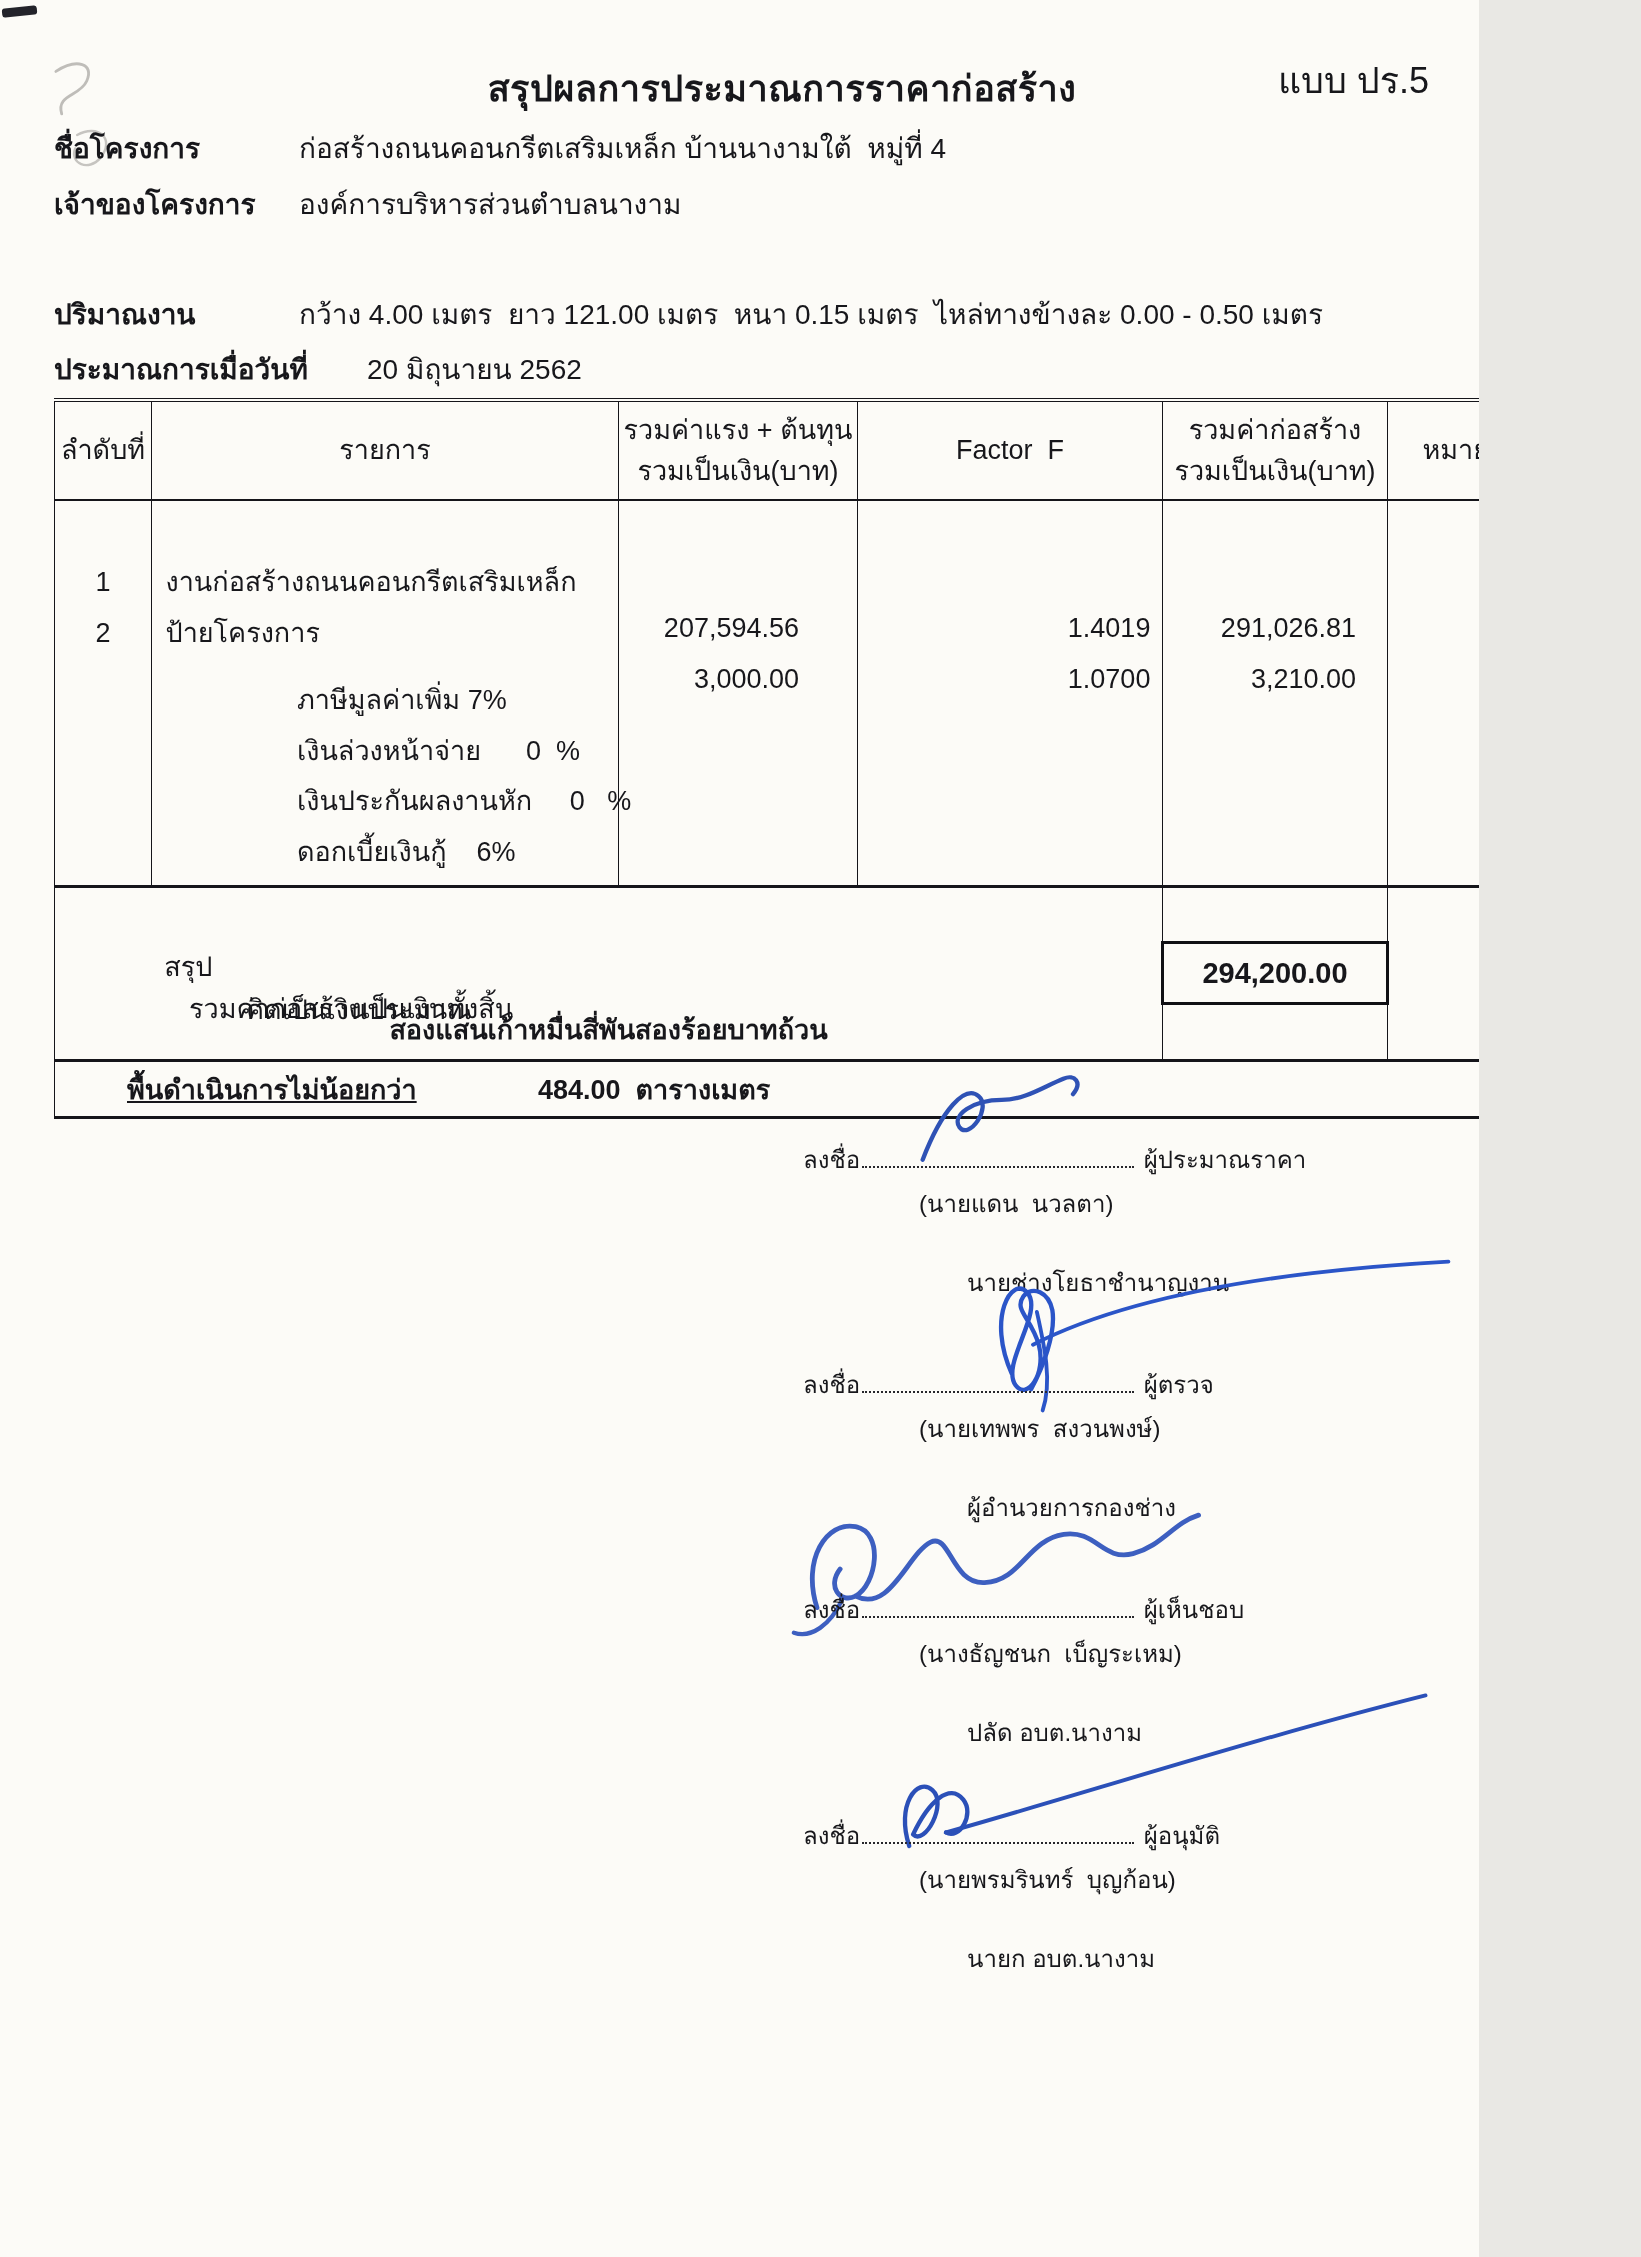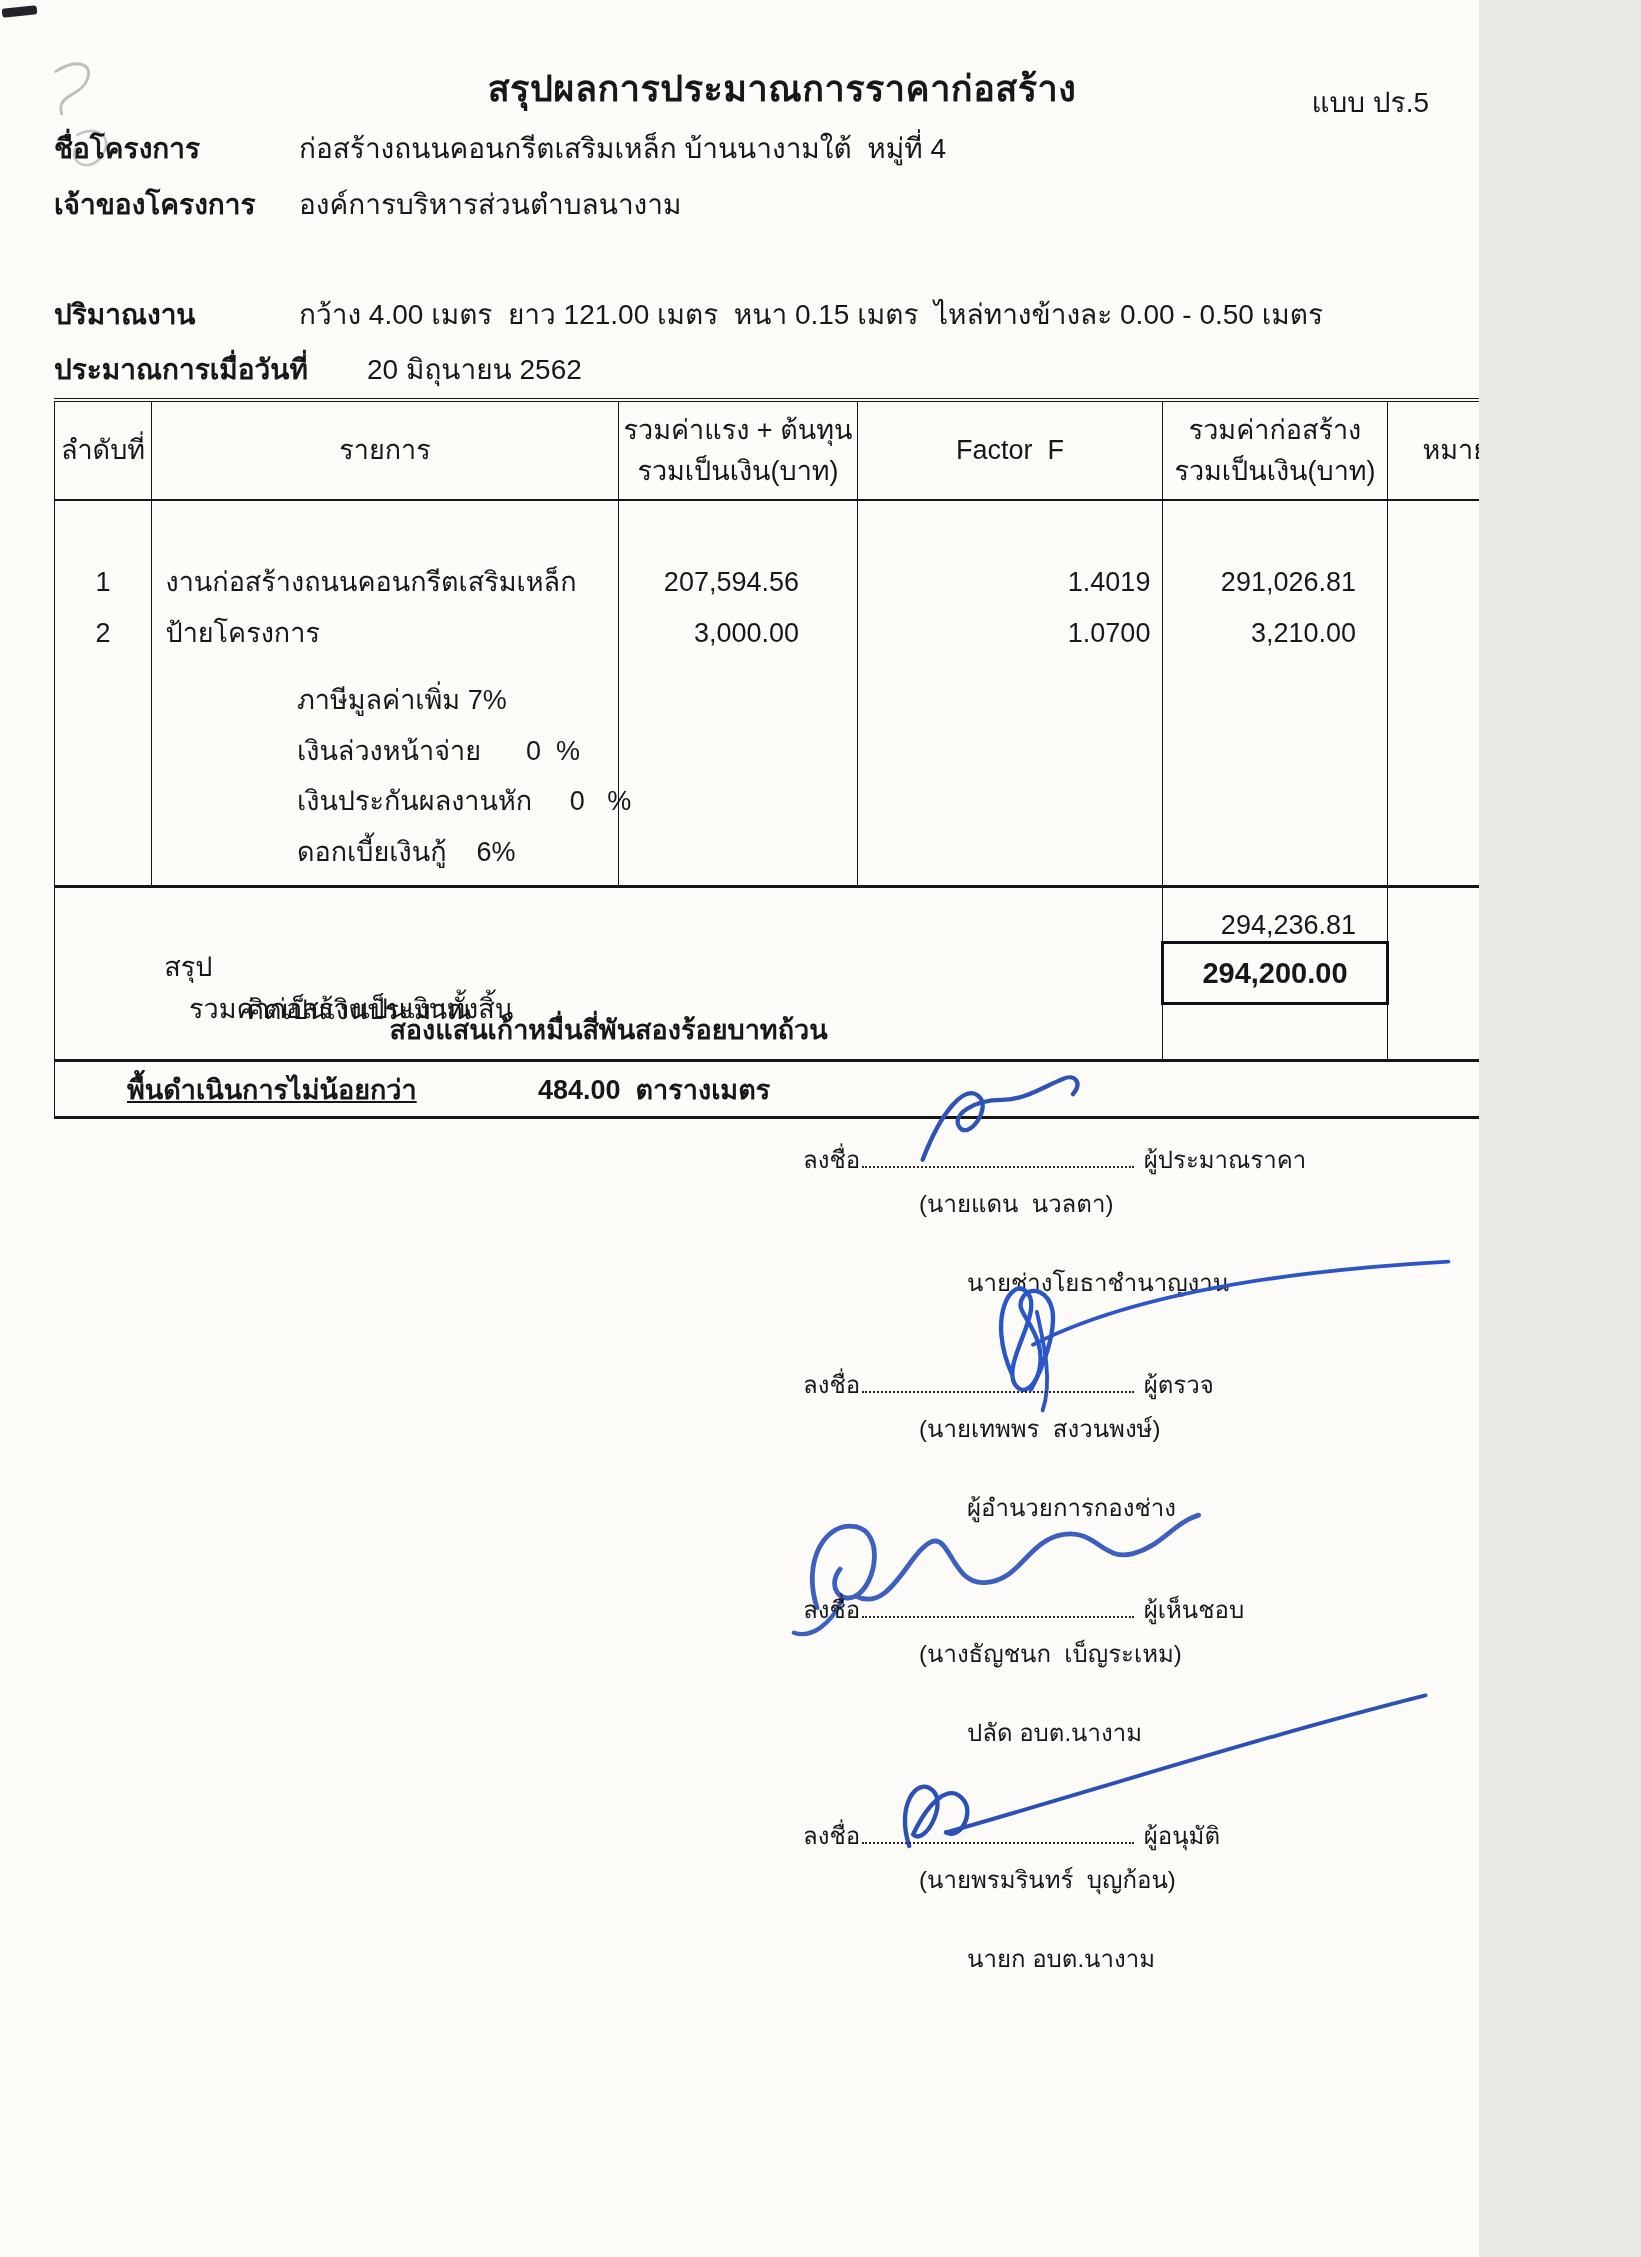--- a/index.html
+++ b/index.html
@@ -12,40 +12,40 @@
   .page {
     position:relative; width:1479px; height:2257px;
     background:#fcfbf7; overflow:hidden;
   }
   
   .doc-title {
     position:absolute; left:0; top:60px; width:1564px;
     text-align:center; font-size:36px; font-weight:bold;
     letter-spacing:0.5px;
   }
-  .form-code { position:absolute; right:50px; top:80px; font-size:28px; }
+  .form-code { position:absolute; right:50px; top:52px; font-size:36px; }
   .meta-row { position:absolute; left:54px; font-size:28px; line-height:42px; white-space:nowrap; }
   .meta-label { font-weight:bold; display:inline-block; min-width:245px; }
   .meta-label.wide { min-width:313px; }
   .meta-value { white-space:pre; }
   
   table.est-table {
     position:absolute; left:54px; top:398px; width:1514px;
     border-collapse:collapse; table-layout:fixed; font-size:27px;
   }
   .est-table th, .est-table td { border:1.9px solid #15151a; padding:0; }
   .est-table thead th {
     height:97px; font-weight:normal; vertical-align:middle;
     border-top:4.8px double #15151a; border-bottom:2.9px solid #15151a;
   }
   .th-line { text-align:center; line-height:41px; white-space:pre; }
   tr.body-row td { height:384px; border-bottom:3.9px solid #15151a; position:relative; vertical-align:top; }
   .ln { position:absolute; left:0; right:0; line-height:42px; white-space:pre; }
   .ln.center { text-align:center; }
-  .ln.right  { text-align:right; }
+  .ln.right  { text-align:right;margin-top:46px; }
   tr.sum-row td { height:171px; border-bottom:3.9px solid #15151a; position:relative; vertical-align:top; }
   .words-line { font-weight:bold; }
   .approx-box {
     position:absolute; left:-1.9px; right:-1.9px; top:53px; height:58px;
     border:3.9px solid #101014; display:flex; align-items:center; justify-content:center;
     font-weight:bold; font-size:29px; background:#fcfbf7;
   }
   tr.foot-row td { height:54px; border-bottom:3.9px solid #15151a; position:relative; }
   .foot-inner { position:absolute; inset:0; display:flex; align-items:center; font-weight:bold;text-decoration:underline; }
   .foot-label { margin-left:72px; }

